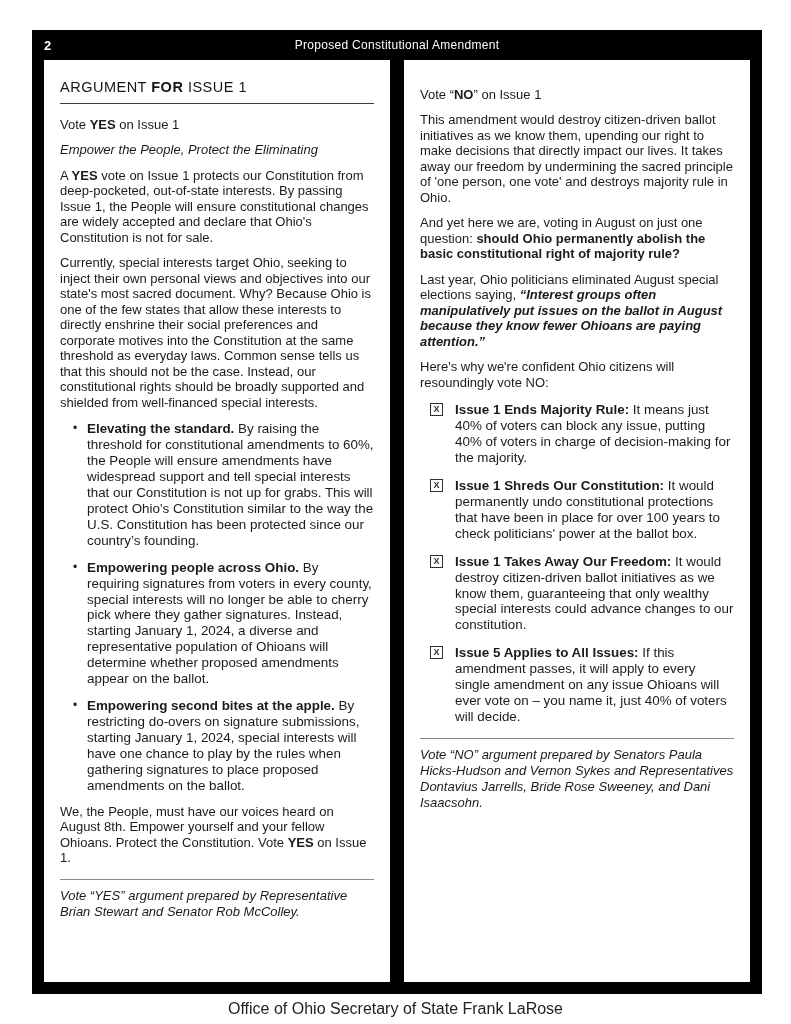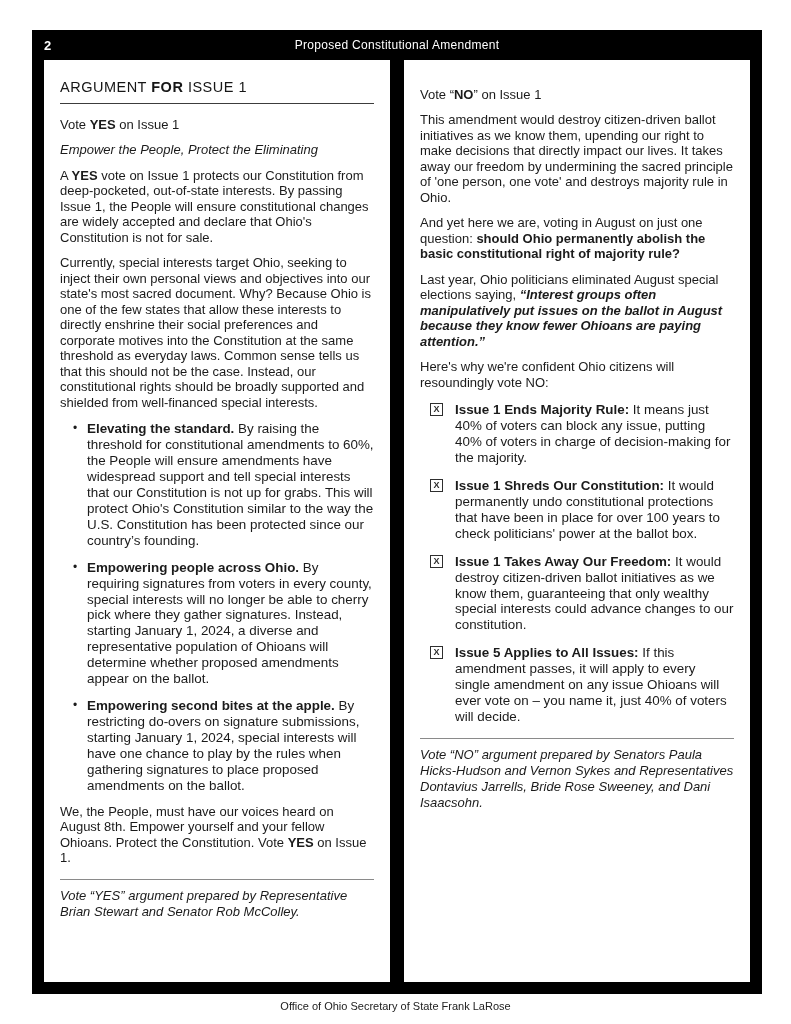--- a/index.html
+++ b/index.html
@@ -58,21 +58,21 @@
     position: absolute; left: 10px; top: 1px; width: 13px; height: 13px;
     border: 1.3px solid #2e2e2e; box-sizing: border-box; color: #2e2e2e;
     font-size: 9px; font-weight: 600; line-height: 10px; text-align: center;
   }
   .attribution {
     margin: 13px 0 0; padding-top: 8px; border-top: 1.5px solid #8a8a8a;
     font-style: italic; font-size: 13px; line-height: 1.23;
   }
   .footer {
     position: absolute; left: 0; right: 0; top: 1000px; text-align: center;
-    font-size: 11px; color: #222;
+    font-size: 16px; color: #222;
   }
 </style>
 </head>
 <body>
 
 <div class="sheet">
   <div class="frame">
     <div class="header-band">
       <span class="page-num">2</span>
       <span class="header-title">Proposed Constitutional Amendment</span>

